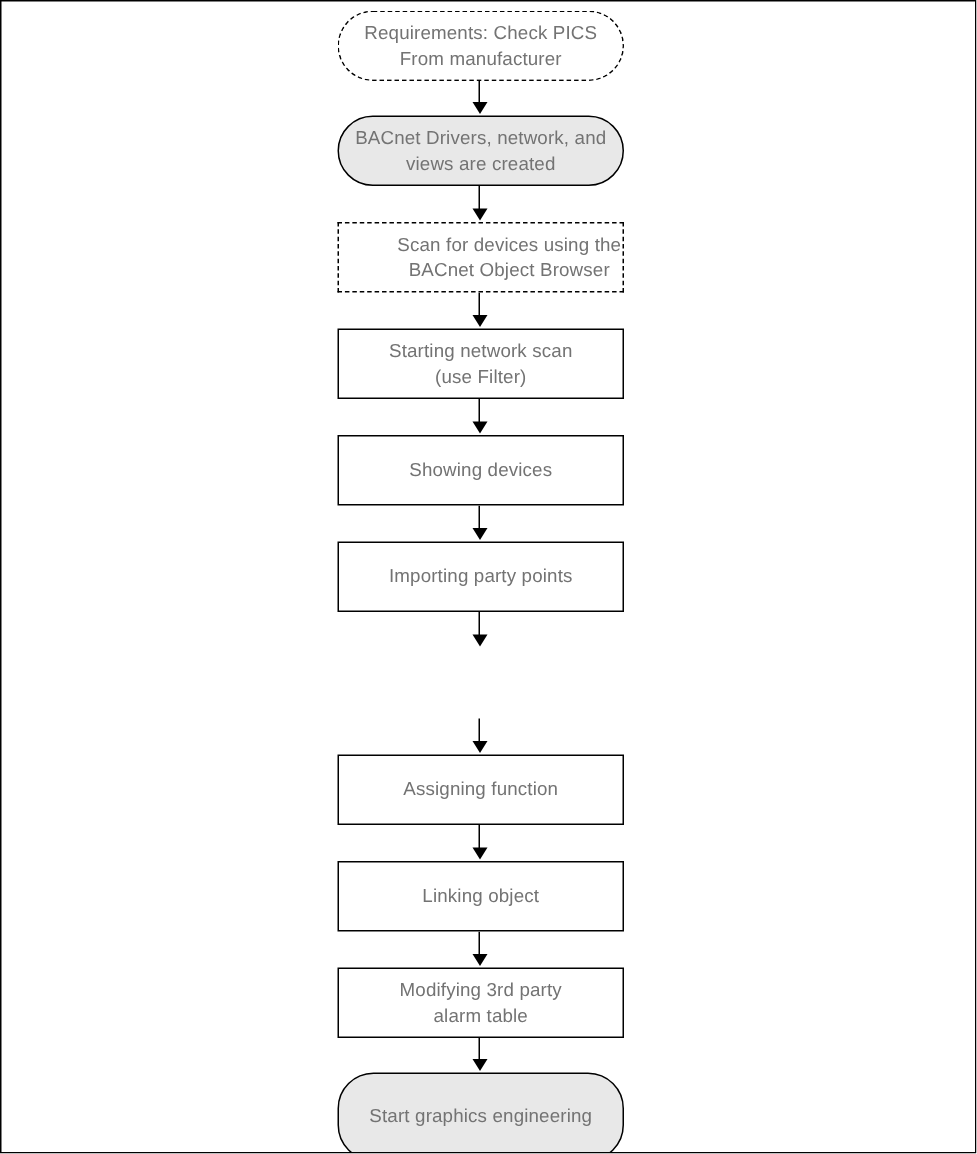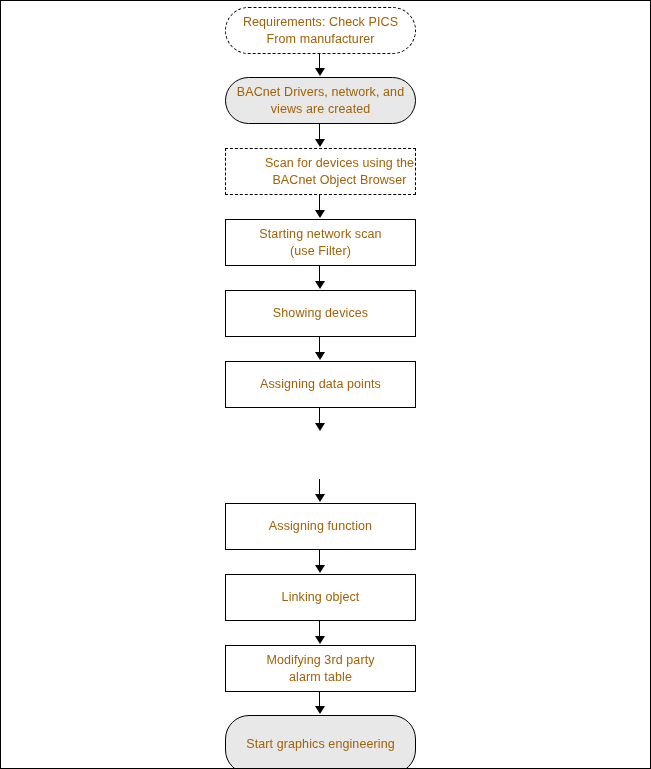--- a/index.html
+++ b/index.html
@@ -23,21 +23,21 @@
     position: absolute;
     left: 224px;
     width: 191px;
     box-sizing: border-box;
     display: flex;
     align-items: center;
     justify-content: center;
     text-align: center;
     font-size: 12.5px;
     line-height: 17px;
-    color: #a16207;
+    color: #737373;
     letter-spacing: 0.1px;
     background: #ffffff;
     border: 1px solid #000000;
   }
   .node.gray   { background: #e8e8e8; }
   .node.dashed { border-style: dashed; border-width: 1.4px; }
   .node.round  { border-radius: 24px; }
   .node-label { display: block; white-space: pre-line; }
 
   .connector {
@@ -92,21 +92,21 @@
 BACnet Object Browser</span>
     </div>
     <div class="node" style="top: 289px; height: 47px;">
       <span class="node-label">Showing devices</span>
     </div>
     <div class="node" style="top: 218px; height: 47px;">
       <span class="node-label">Starting network scan
 (use Filter)</span>
     </div>
     <div class="node" style="top: 360px; height: 47px;">
-      <span class="node-label">Assigning data points</span>
+      <span class="node-label">Importing party points</span>
     </div>
     <div class="node" style="top: 502px; height: 47px;">
       <span class="node-label">Assigning function</span>
     </div>
     <div class="node" style="top: 573px; height: 47px;">
       <span class="node-label">Linking object</span>
     </div>
     <div class="node" style="top: 644px; height: 47px;">
       <span class="node-label">Modifying 3rd party
 alarm table</span>

